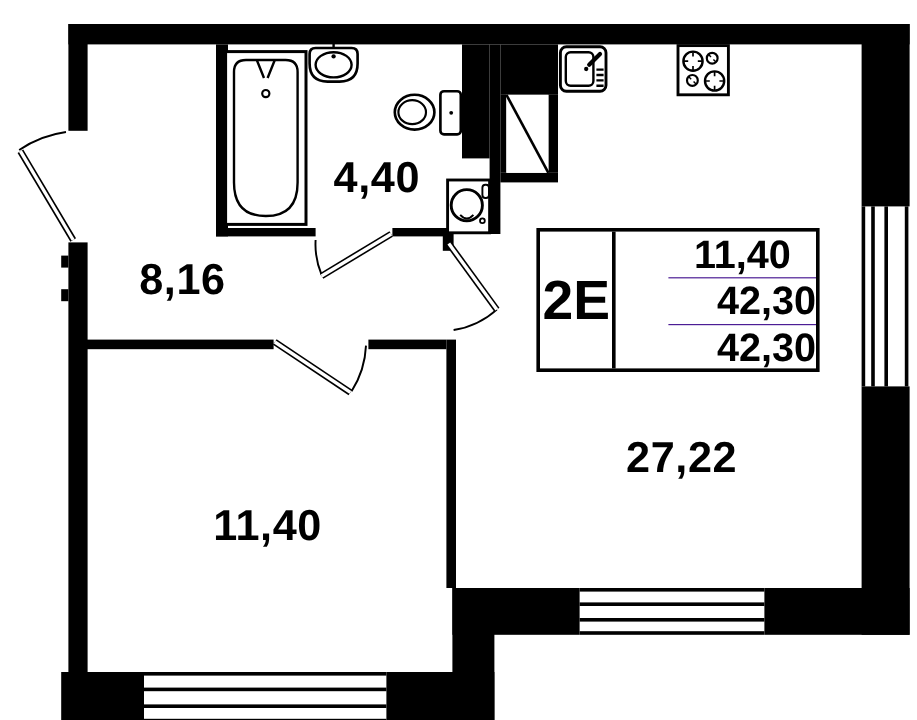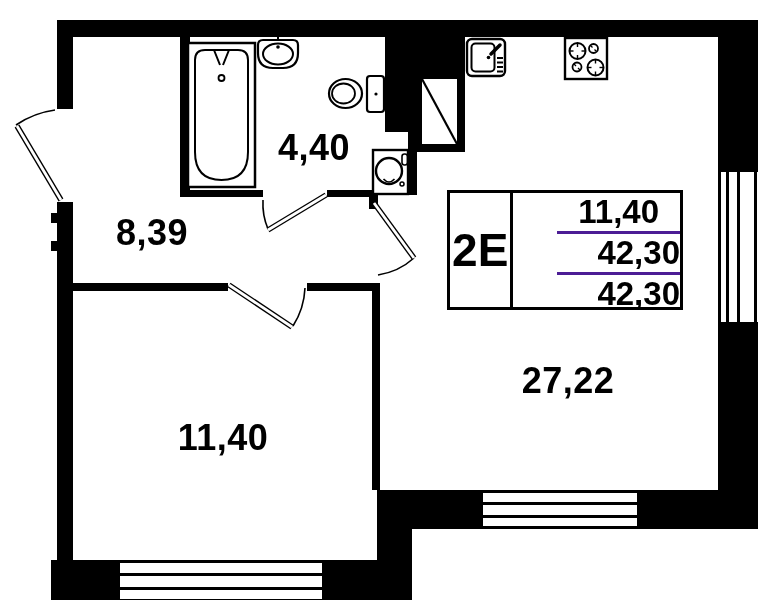--- a/index.html
+++ b/index.html
@@ -40,21 +40,21 @@
   }
   .spec-right{
     flex:1;
     display:flex;flex-direction:column;
   }
   .spec-row{
     flex:1;
     display:flex;align-items:center;justify-content:center;
     font-size:33px;font-weight:700;color:#000;
   }
-  .spec-row + .spec-row{border-top:3px solid #4c1d95;padding-left:40px;}
+  .spec-row + .spec-row{border-top:1px solid #4c1d95;padding-left:40px;}
 </style>
 </head>
 <body>
 
 <div class="stage">
 
   <svg class="plan-svg" width="764" height="600" viewBox="0 0 764 600">
 
     <g fill="#000" stroke="none">
       <rect x="57" y="8" width="701" height="17"></rect>
@@ -198,21 +198,21 @@
       <g stroke="#000" stroke-width="1.4">
         <line x1="595.5" y1="48" x2="595.5" y2="51.5"></line>
         <line x1="595.5" y1="59.5" x2="595.5" y2="63"></line>
         <line x1="588" y1="55.5" x2="591.5" y2="55.5"></line>
         <line x1="599.5" y1="55.5" x2="603" y2="55.5"></line>
       </g>
     </g>
   </svg>
 
   <div class="area-label" style="left:314px;top:136px;">4,40</div>
-  <div class="area-label" style="left:152px;top:221px;">8,39</div>
+  <div class="area-label" style="left:152px;top:221px;">8,16</div>
   <div class="area-label" style="left:223px;top:426px;">11,40</div>
   <div class="area-label" style="left:568px;top:369px;">27,22</div>
 
   <div class="spec-table">
     <div class="spec-left">2Е</div>
     <div class="spec-right">
       <div class="spec-row">11,40</div>
       <div class="spec-row">42,30</div>
       <div class="spec-row">42,30</div>
     </div>

